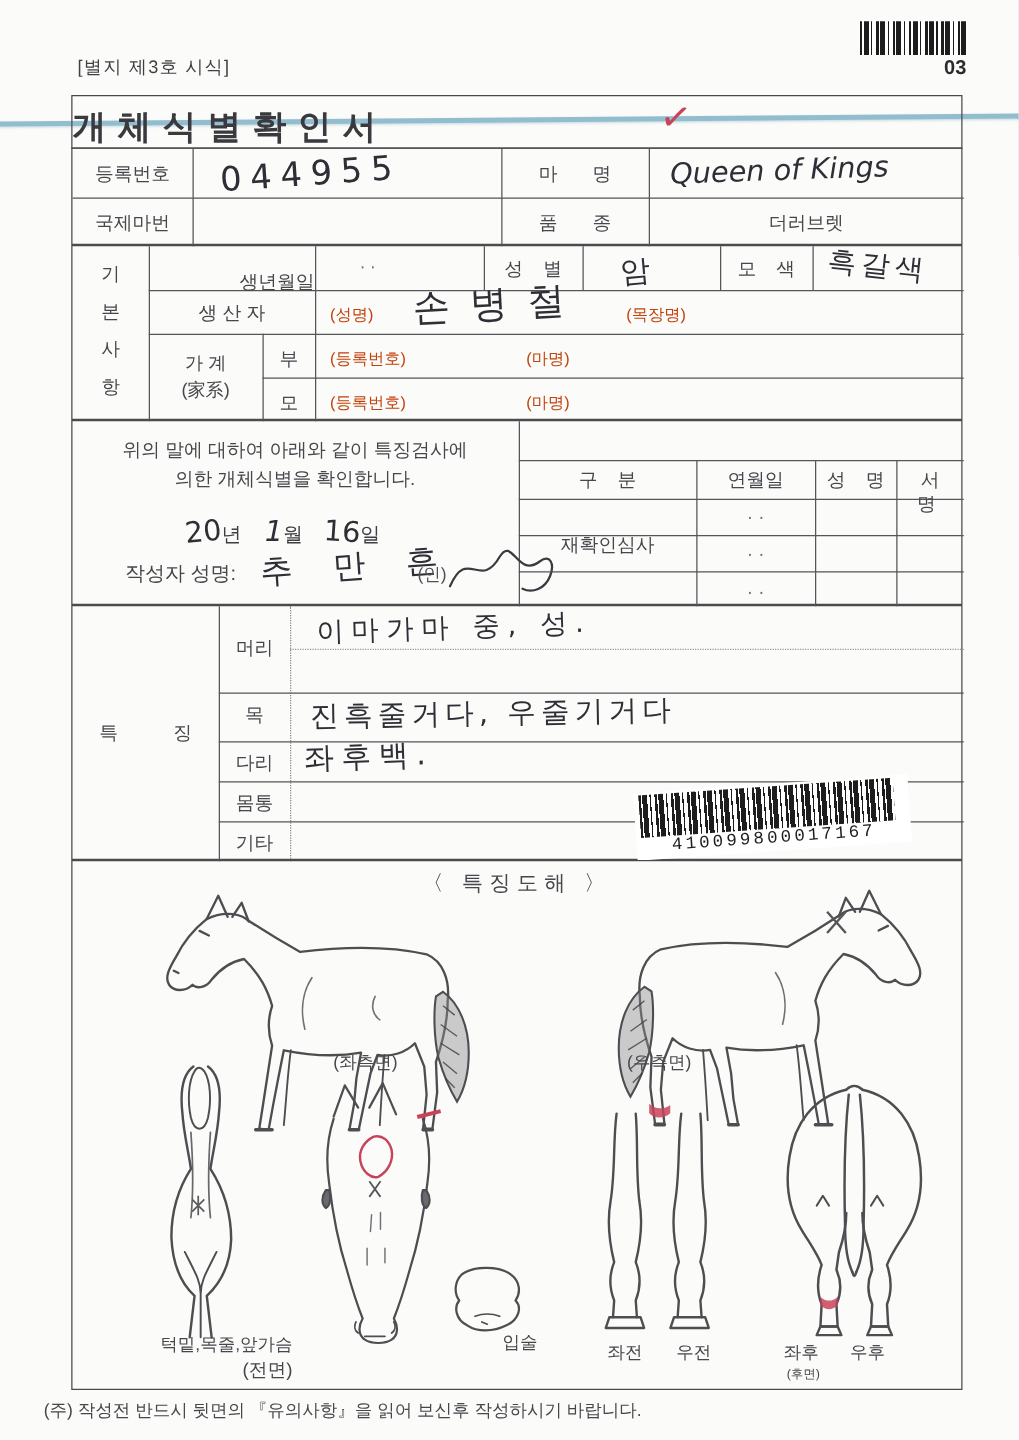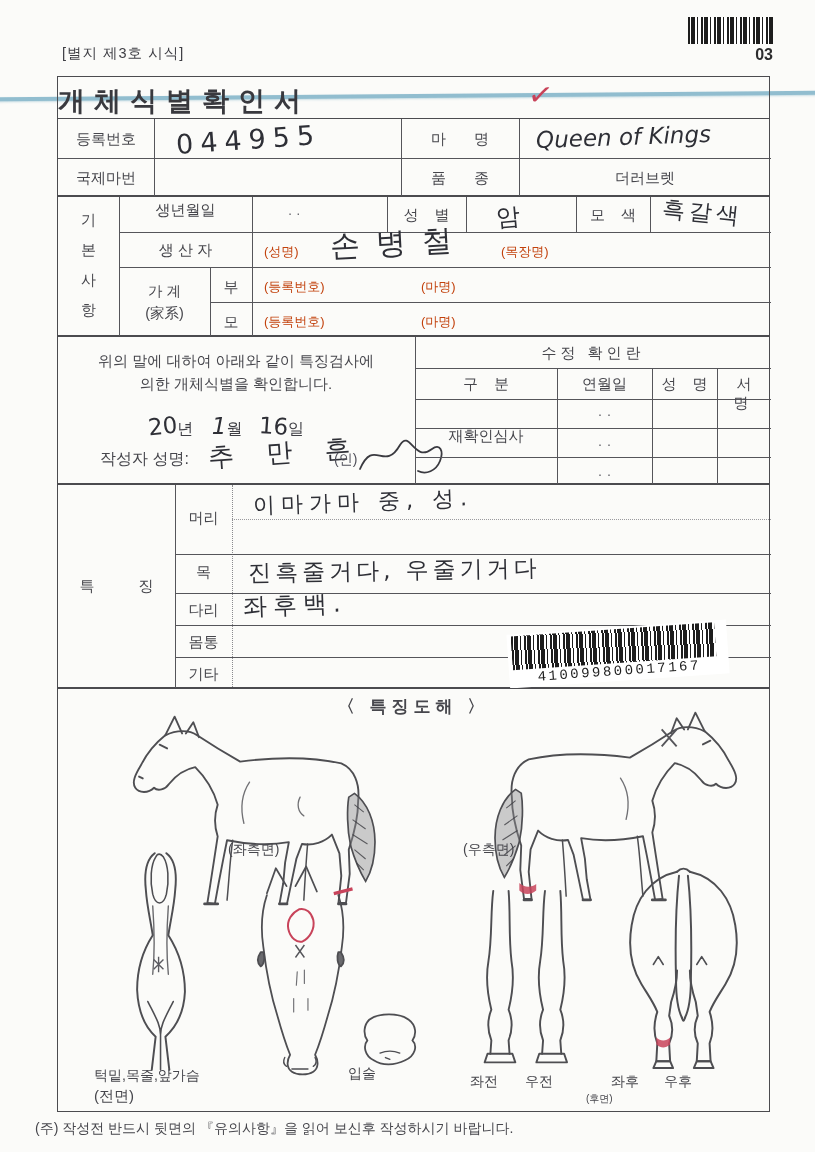--- a/index.html
+++ b/index.html
@@ -15,21 +15,21 @@
   .vline{position:absolute;border-left:1.4px solid #55555a;}
   .hline{position:absolute;border-top:1.4px solid #55555a;}
   .vdot{position:absolute;border-left:1.5px dotted #8a8a8e;}
   .hdot{position:absolute;border-top:1.5px dotted #9a9a9e;}
   .hw{font-family:"DejaVu Sans",sans-serif;color:#2e2f36;}
   .scanline{position:absolute;left:-5px;width:830px;height:3.5px;background:#7fb3c8;opacity:.85;
             transform:rotate(-0.45deg);box-shadow:0 1px 2px rgba(127,179,200,.5);}
   .bars{background:repeating-linear-gradient(90deg,#1d1d1d 0 2px,#fff 2px 3px,#1d1d1d 3px 7px,#fff 7px 9px,#1d1d1d 9px 10px,#fff 10px 13px);}
   .mono{font-family:"Liberation Mono",monospace;}
   svg{display:block;}
-  .figlabel{font-size:14px;color:#46464c;text-align:left;}
+  .figlabel{font-size:14px;color:#46464c;text-align:right;}
 </style>
 </head>
 <body>
 
 <div class="page">
 
   <div class="scanline abs" style="top:94px;"></div>
 
   <div class="abs" style="left:62px;top:44px;font-size:14.5px;letter-spacing:1px;">[별지 제3호 시식]</div>
 
@@ -67,21 +67,21 @@
     <div class="vline" style="left:329px;top:0;height:35px;"></div>
     <div class="vline" style="left:408px;top:0;height:35px;"></div>
     <div class="vline" style="left:518px;top:0;height:35px;"></div>
     <div class="vline" style="left:592px;top:0;height:35px;"></div>
 
     <div class="abs cell-label prelines" style="left:0;top:8px;width:61px;line-height:2.0;font-size:15px;">기
 본
 사
 항</div>
 
-    <div class="abs cell-label" style="left:61px;top:4px;width:133px;">생년월일</div>
+    <div class="abs cell-label" style="left:61px;top:19px;width:133px;padding-left:36px;">생년월일</div>
     <div class="abs hw" style="left:230px;top:10px;font-size:13px;color:#6a6a70;">·       ·</div>
     <div class="abs cell-label wide2" style="left:329px;top:9px;width:79px;">성  별</div>
     <div class="abs hw" style="left:438px;top:4px;font-size:24px;transform:rotate(-5deg);">암</div>
     <div class="abs cell-label wide2" style="left:518px;top:9px;width:74px;">모  색</div>
     <div class="abs hw" style="left:604px;top:0px;font-size:23px;letter-spacing:4px;transform:rotate(6deg);">흑갈색</div>
 
     <div class="abs cell-label" style="left:61px;top:44px;width:133px;">생 산 자</div>
     <div class="abs hint" style="left:206px;top:46px;">(성명)</div>
     <div class="abs hw" style="left:272px;top:26px;font-size:30px;letter-spacing:16px;transform:rotate(-3deg);">손병철</div>
     <div class="abs hint" style="left:443px;top:46px;">(목장명)</div>
@@ -116,21 +116,20 @@
     </svg>
 
     <div class="abs" style="left:357px;top:0;width:356px;height:148px;">
       <div class="hline" style="left:0;top:31px;width:356px;"></div>
       <div class="hline" style="left:0;top:62px;width:356px;"></div>
       <div class="hline" style="left:0;top:91px;width:356px;"></div>
       <div class="hline" style="left:0;top:120px;width:356px;"></div>
       <div class="vline" style="left:142px;top:31px;height:117px;"></div>
       <div class="vline" style="left:237px;top:31px;height:117px;"></div>
       <div class="vline" style="left:302px;top:31px;height:117px;"></div>
-      <div class="abs cell-label" style="left:0;top:7px;width:356px;letter-spacing:4px;">수정 확인란</div>
       <div class="abs cell-label wide2" style="left:0;top:38px;width:142px;">구  분</div>
       <div class="abs cell-label" style="left:142px;top:38px;width:95px;">연월일</div>
       <div class="abs cell-label wide2" style="left:237px;top:38px;width:65px;">성  명</div>
       <div class="abs cell-label wide2" style="left:302px;top:38px;width:54px;">서  명</div>
 
       <div class="abs cell-label" style="left:0;top:68px;width:142px;margin-top:22px;">재확인심사</div>
       <div class="abs cell-label" style="left:142px;top:68px;width:95px;color:#6a6a70;">·      ·</div>
       <div class="abs cell-label" style="left:0;top:98px;width:142px;"></div>
       <div class="abs cell-label" style="left:142px;top:98px;width:95px;color:#6a6a70;">·      ·</div>
       <div class="abs cell-label" style="left:0;top:128px;width:142px;"></div>
@@ -160,21 +159,21 @@
     <div class="abs cell-label" style="left:117px;top:180px;width:57px;">기타</div>
     <div class="abs hw" style="left:190px;top:178px;"></div>
 
     <div class="abs" style="left:450px;top:142px;width:212px;background:#fff;transform:rotate(-4deg);padding:2px 4px;">
       <div class="bars" style="width:204px;height:34px;"></div>
       <div class="mono" style="font-size:14px;letter-spacing:2.5px;text-align:center;color:#1e1e1e;">410099800017167</div>
     </div>
   </div>
 
   <div class="box" style="left:57px;top:688px;width:713px;height:424px;">
-    <div class="abs" style="left:0;right:0;top:6px;text-align:center;font-size:17px;letter-spacing:5px;color:#46464c;font-weight:bold;">〈 특징도해 〉</div>
+    <div class="abs" style="left:0;right:0;top:6px;text-align:center;font-size:17px;letter-spacing:5px;color:#46464c;">〈 특징도해 〉</div>
 
     <svg class="abs" style="left:38px;top:22px;" width="352" height="206" viewBox="0 0 360 220">
       <g fill="none" stroke="#4e4e52" stroke-width="2" stroke-linecap="round" stroke-linejoin="round">
         <path d="M66,26 L76,6 L84,24"></path>
         <path d="M88,24 L96,12 L102,28"></path>
         <path d="M66,26 C56,34 46,46 40,58 C34,68 30,76 34,82 C38,88 48,88 54,82 C58,86 66,84 70,78 C78,68 88,62 98,60 C112,74 118,86 122,100 C118,112 118,122 122,134 L118,160 L114,186 L111,205 L119,206 L123,184 L128,158 L132,138 C152,142 176,144 198,140 L194,162 L192,184 L188,206 L196,206 L201,182 L206,158 L212,142 C224,144 236,140 244,132 L252,152 L254,176 L251,205 L259,205 L263,174 L262,148 C268,130 272,112 272,96 C274,78 268,62 254,56 C218,48 178,50 146,54 C128,44 112,34 100,26 C92,20 78,20 66,26"></path>
         <path d="M138,138 C135,160 134,182 132,202" stroke-width="1.6"></path>
         <path d="M218,142 C216,166 215,184 214,202" stroke-width="1.6"></path>
         <path d="M60,36 l8,4"></path>
         <path d="M38,70 l4,2"></path>

